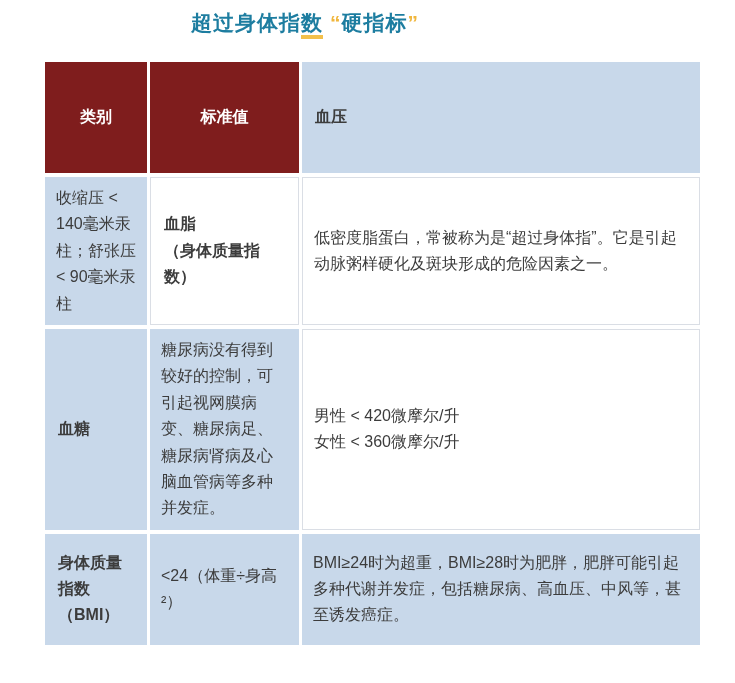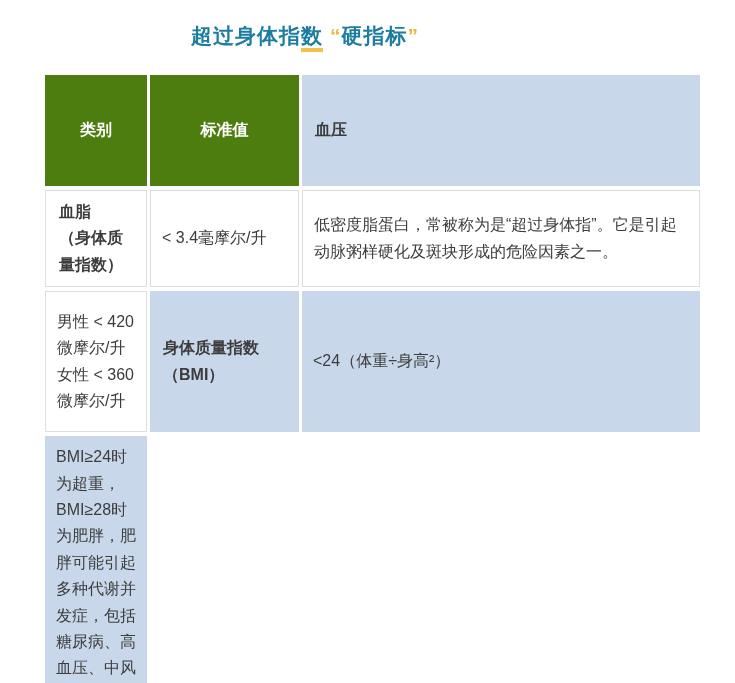--- a/index.html
+++ b/index.html
@@ -6,21 +6,21 @@
     margin: 0;
     padding: 0;
     background: #ffffff;
     width: 735px;
     height: 683px;
     overflow: hidden;
     font-family: "Liberation Sans", "DejaVu Sans", sans-serif;
   }
   .title-wrap {
     width: 610px;
-    padding-top: 22px;
+    padding-top: 9px;
     text-align: center;
   }
   .page-title {
     font-size: 21px;
     font-weight: bold;
     color: #1d7da0;
     letter-spacing: 1px;
   }
   .page-title .underlined {
     border-bottom: 4px solid #f3c04b;
@@ -31,21 +31,21 @@
   }
   .table {
     margin: 25px 0 0 45px;
     width: 655px;
     display: grid;
     grid-template-columns: 102px 149px 1fr;
     gap: 4px 3px;
     background: #ffffff;
   }
   .th {
-    background: #4d7c0f;
+    background: #7f1d1d;
     color: #ffffff;
     font-weight: bold;
     font-size: 16px;
     display: flex;
     align-items: center;
     justify-content: center;
     min-height: 32px;
     box-sizing: border-box;
   }
   .td {
@@ -80,26 +80,28 @@
     <span class="quote">“</span><span>硬指标</span><span class="quote">”</span>
   </span>
 </div>
 
 <div class="table">
 
   <div class="th h0">类别</div>
   <div class="th h0">标准值</div>
 
   <div class="td cat blue h1">血压</div>
+  <div class="td blue h1">收缩压 &lt; 140毫米汞柱；舒张压 &lt; 90毫米汞柱</div>
 
   <div class="td cat white h2">血脂
 （身体质量指数）</div>
-  <div class="td white h2">&lt; 3.4毫摩尔/升</div>
   <div class="td white h2">低密度脂蛋白，常被称为是“超过身体指”。它是引起动脉粥样硬化及斑块形成的危险因素之一。</div>
 
+  <div class="td cat blue h3">血糖</div>
+  <div class="td blue h3">糖尿病没有得到较好的控制，可引起视网膜病变、糖尿病足、糖尿病肾病及心脑血管病等多种并发症。</div>
 
   <div class="td white h4">男性 &lt; 420微摩尔/升
 女性 &lt; 360微摩尔/升</div>
 
   <div class="td cat blue h5">身体质量指数
 （BMI）</div>
   <div class="td blue h5">&lt;24（体重÷身高²）</div>
   <div class="td blue h5">BMI≥24时为超重，BMI≥28时为肥胖，肥胖可能引起多种代谢并发症，包括糖尿病、高血压、中风等，甚至诱发癌症。</div>
 </div>
 

